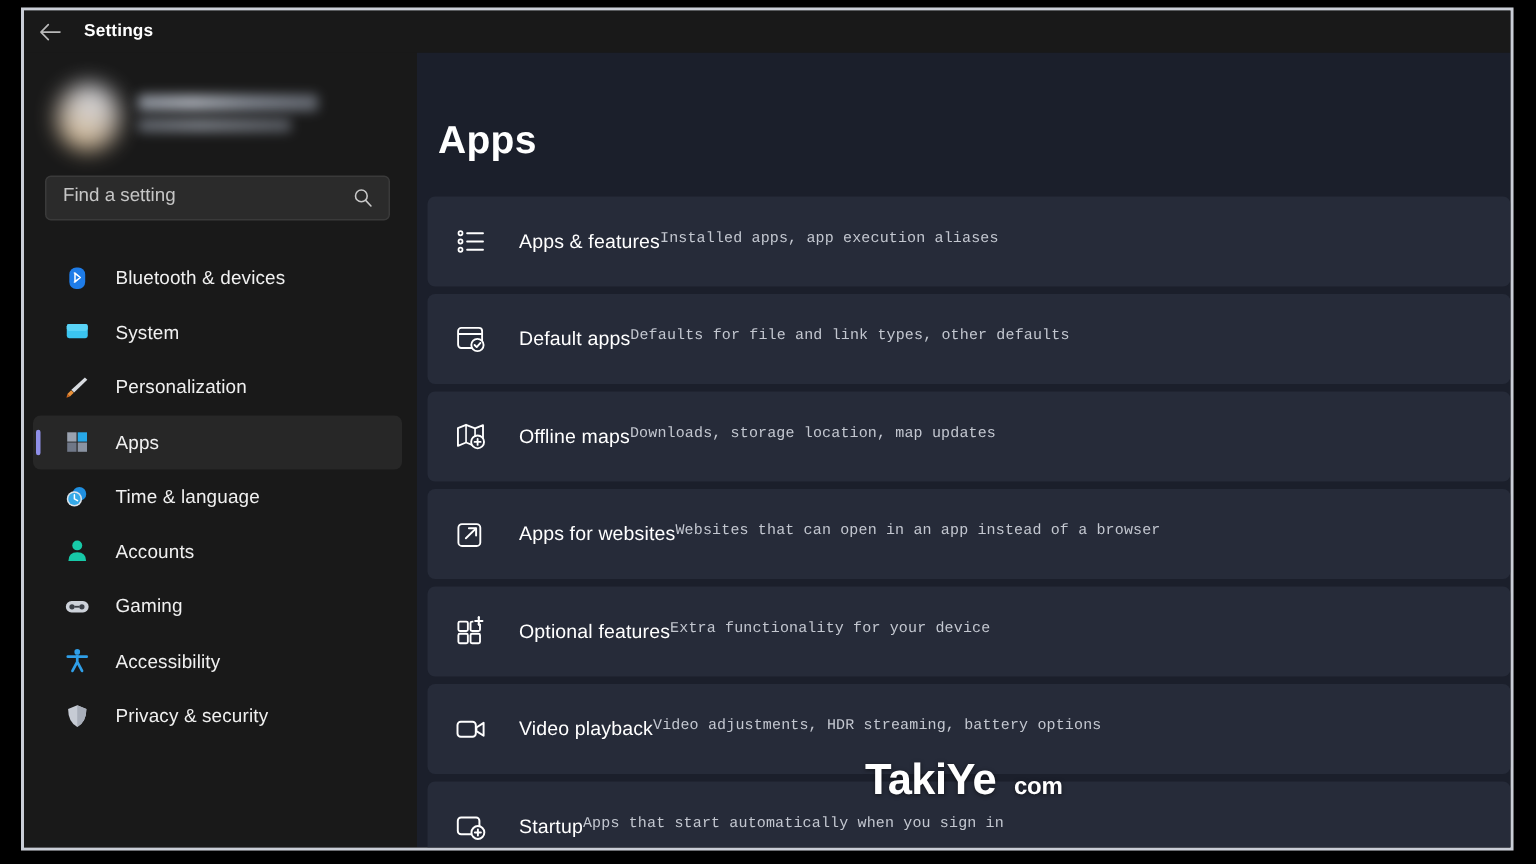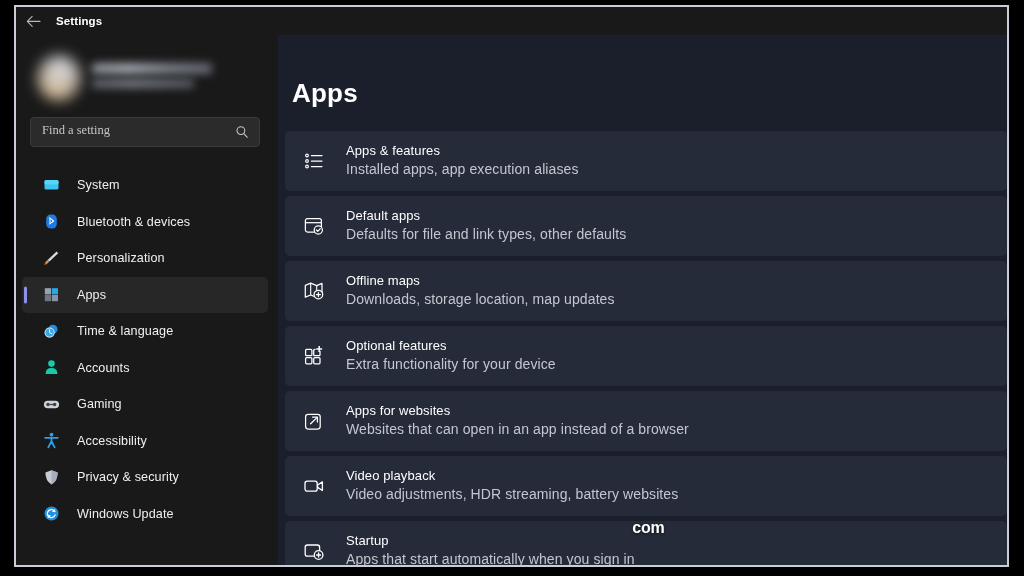--- a/index.html
+++ b/index.html
@@ -137,21 +137,21 @@
     border-radius: 4px;
     display: flex;
     align-items: center;
     cursor: text;
   }
   #search-input {
     border: 0;
     outline: 0;
     background: transparent;
     color: #c8c8c8;
-    font-family: Liberation Serif, serif;
+    font-family: Liberation Sans, sans-serif;
     font-size: 12.5px;
     padding: 0 30px 4px 11px;
     width: 100%;
     height: 100%;
   }
   #search-input::placeholder { color: #c6c6c6; opacity: 1; }
   #search-icon {
     position: absolute;
     right: 10px;
     top: 50%;
@@ -236,35 +236,35 @@
     width: 24px;
     height: 24px;
     flex: 0 0 24px;
     display: flex;
     align-items: center;
     justify-content: center;
   }
   .card-text {
     margin-left: 20px;
     display: flex;
-    flex-direction: column;
     justify-content: center;
   }
   .card-title {
     font-size: 13px;
     color: #ffffff;
     line-height: 1.35;
     letter-spacing: .1px;
   }
   .card-sub {
-    font-size: 14px;
+    font-size: 10px;
     color: #c3c7d0;
     line-height: 1.4;
     margin-top: 1px;
     letter-spacing: .1px;
+    font-family: Liberation Mono, monospace;
   }
 
   
   #watermark {
     position: absolute;
     left: 50%;
     transform: translateX(-50%);
     bottom: 28px;
     z-index: 40;
     display: flex;
@@ -320,35 +320,35 @@
               <path d="M8.8 8.6 L12.3 12.3" stroke="#c9c9c9" stroke-width="1.05" stroke-linecap="round"></path>
             </svg>
           </span>
         </div>
 
         <div id="nav-list">
 
           <div class="nav-item">
             <span class="nav-icon">
               <svg width="17" height="17" viewBox="0 0 17 17">
+                <rect x="3.2" y="1.4" width="10.6" height="14.2" rx="4.6" fill="#1e7ce8"></rect>
+                <path d="M7 5.1 L10.5 8 L7 10.9 L7 5.1 M10.5 8 L6.6 11 M10.5 8 L6.6 5" stroke="#ffffff" stroke-width="1" fill="none" stroke-linejoin="round" stroke-linecap="round"></path>
+              </svg>
+            </span>
+            <span class="nav-label">Bluetooth &amp; devices</span>
+          </div>
+
+          <div class="nav-item">
+            <span class="nav-icon">
+              <svg width="17" height="17" viewBox="0 0 17 17">
                 <rect x="1.5" y="3" width="14" height="9.5" rx="1.6" fill="#3bc5f0"></rect>
                 <rect x="1.5" y="3" width="14" height="4.6" rx="1.6" fill="#59d3f6"></rect>
               </svg>
             </span>
             <span class="nav-label">System</span>
-          </div>
-
-          <div class="nav-item">
-            <span class="nav-icon">
-              <svg width="17" height="17" viewBox="0 0 17 17">
-                <rect x="3.2" y="1.4" width="10.6" height="14.2" rx="4.6" fill="#1e7ce8"></rect>
-                <path d="M7 5.1 L10.5 8 L7 10.9 L7 5.1 M10.5 8 L6.6 11 M10.5 8 L6.6 5" stroke="#ffffff" stroke-width="1" fill="none" stroke-linejoin="round" stroke-linecap="round"></path>
-              </svg>
-            </span>
-            <span class="nav-label">Bluetooth &amp; devices</span>
           </div>
 
 
           <div class="nav-item">
             <span class="nav-icon">
               <svg width="17" height="17" viewBox="0 0 17 17">
                 <path d="M13.6 1.6 L15.2 3.2 L6.4 11.6 L4.6 9.9 Z" fill="#d8dbe0"></path>
                 <path d="M4.4 10.1 L6.2 11.8 L3.6 14.3 L1.9 12.7 Z" fill="#e8913a"></path>
                 <path d="M1.9 12.7 L3.6 14.3 L1.3 15.1 Z" fill="#c9651d"></path>
               </svg>
@@ -416,31 +416,20 @@
           <div class="nav-item">
             <span class="nav-icon">
               <svg width="17" height="17" viewBox="0 0 17 17">
                 <path d="M8.5 1.2 L14.6 3.6 Q14.6 12.2 8.5 15.6 Q2.4 12.2 2.4 3.6 Z" fill="#c6cbd4"></path>
                 <path d="M8.5 1.2 L14.6 3.6 Q14.6 12.2 8.5 15.6 Z" fill="#a8aeb9"></path>
               </svg>
             </span>
             <span class="nav-label">Privacy &amp; security</span>
           </div>
 
-          <div class="nav-item">
-            <span class="nav-icon">
-              <svg width="17" height="17" viewBox="0 0 17 17">
-                <circle cx="8.5" cy="8.5" r="7" fill="#1f8fe0"></circle>
-                <path d="M11.8 6.6 A4 4 0 1 0 12.1 9.9" stroke="#ffffff" stroke-width="1.35" fill="none" stroke-linecap="round"></path>
-                <path d="M12.2 3.7 L12.1 7.0 L8.9 6.7 Z" fill="#ffffff"></path>
-                <path d="M4.8 13.3 L4.9 10.0 L8.1 10.3 Z" fill="#ffffff"></path>
-              </svg>
-            </span>
-            <span class="nav-label">Windows Update</span>
-          </div>
 
         </div>
       </div>
 
       <div id="main">
 
         <div id="page-title">Apps</div>
 
         <div id="cards">
 
@@ -479,20 +468,34 @@
               <svg width="22" height="22" viewBox="0 0 22 22">
                 <path d="M2.3 5.4 L7.7 3.2 L13.7 5.6 L19 3.4 L19 15.2 L13.7 17.4 L7.7 15 L2.3 17.2 Z" stroke="#ffffff" stroke-width="1.25" fill="none" stroke-linejoin="round"></path>
                 <path d="M7.7 3.2 L7.7 15 M13.7 5.6 L13.7 17.4" stroke="#ffffff" stroke-width="1.1"></path>
                 <circle cx="15.4" cy="14.6" r="4.3" fill="#262b39" stroke="#ffffff" stroke-width="1.25"></circle>
                 <path d="M15.4 12.6 V16.6 M13.4 14.6 H17.4" stroke="#ffffff" stroke-width="1.25" stroke-linecap="round"></path>
               </svg>
             </span>
             <span class="card-text">
               <span class="card-title">Offline maps</span>
               <span class="card-sub">Downloads, storage location, map updates</span>
+            </span>
+          </div>
+
+          <div class="card">
+            <span class="card-icon">
+              <svg width="22" height="22" viewBox="0 0 22 22">
+                <rect x="2.6" y="4.4" width="14.6" height="14.6" rx="2.4" stroke="#ffffff" stroke-width="1.25" fill="none"></rect>
+                <path d="M7.6 13.8 L14.2 7.4" stroke="#ffffff" stroke-width="1.3" stroke-linecap="round"></path>
+                <path d="M9.6 7.2 L14.4 7.2 L14.4 12.0" stroke="#ffffff" stroke-width="1.3" fill="none" stroke-linecap="round" stroke-linejoin="round"></path>
+              </svg>
+            </span>
+            <span class="card-text">
+              <span class="card-title">Apps for websites</span>
+              <span class="card-sub">Websites that can open in an app instead of a browser</span>
             </span>
           </div>
 
           <div class="card">
             <span class="card-icon">
               <svg width="22" height="22" viewBox="0 0 22 22">
                 <rect x="2.6" y="4.4" width="6.3" height="6.3" rx="1" stroke="#ffffff" stroke-width="1.25" fill="none"></rect>
                 <rect x="2.6" y="12.5" width="6.3" height="6.3" rx="1" stroke="#ffffff" stroke-width="1.25" fill="none"></rect>
                 <rect x="10.7" y="12.5" width="6.3" height="6.3" rx="1" stroke="#ffffff" stroke-width="1.25" fill="none"></rect>
                 <rect x="10.7" y="4.4" width="6.3" height="6.3" rx="1" stroke="#ffffff" stroke-width="1.25" fill="none"></rect>
@@ -503,60 +506,47 @@
             </span>
             <span class="card-text">
               <span class="card-title">Optional features</span>
               <span class="card-sub">Extra functionality for your device</span>
             </span>
           </div>
 
           <div class="card">
             <span class="card-icon">
               <svg width="22" height="22" viewBox="0 0 22 22">
-                <rect x="2.6" y="4.4" width="14.6" height="14.6" rx="2.4" stroke="#ffffff" stroke-width="1.25" fill="none"></rect>
-                <path d="M7.6 13.8 L14.2 7.4" stroke="#ffffff" stroke-width="1.3" stroke-linecap="round"></path>
-                <path d="M9.6 7.2 L14.4 7.2 L14.4 12.0" stroke="#ffffff" stroke-width="1.3" fill="none" stroke-linecap="round" stroke-linejoin="round"></path>
-              </svg>
-            </span>
-            <span class="card-text">
-              <span class="card-title">Apps for websites</span>
-              <span class="card-sub">Websites that can open in an app instead of a browser</span>
-            </span>
-          </div>
-
-          <div class="card">
-            <span class="card-icon">
-              <svg width="22" height="22" viewBox="0 0 22 22">
                 <rect x="2.0" y="6.2" width="12.2" height="10.0" rx="2.2" stroke="#ffffff" stroke-width="1.3" fill="none"></rect>
                 <path d="M14.6 10.0 L19.4 6.9 L19.4 15.5 L14.6 12.4 Z" stroke="#ffffff" stroke-width="1.3" fill="none" stroke-linejoin="round"></path>
               </svg>
             </span>
             <span class="card-text">
               <span class="card-title">Video playback</span>
-              <span class="card-sub">Video adjustments, HDR streaming, battery websites</span>
+              <span class="card-sub">Video adjustments, HDR streaming, battery options</span>
             </span>
           </div>
 
           <div class="card">
             <span class="card-icon">
               <svg width="22" height="22" viewBox="0 0 22 22">
                 <rect x="2.2" y="5.0" width="14.4" height="11.2" rx="2.2" stroke="#ffffff" stroke-width="1.3" fill="none"></rect>
                 <circle cx="15.6" cy="15.0" r="4.3" fill="#262b39" stroke="#ffffff" stroke-width="1.3"></circle>
                 <path d="M15.6 13.0 V17.0 M13.6 15.0 H17.6" stroke="#ffffff" stroke-width="1.3" stroke-linecap="round"></path>
               </svg>
             </span>
             <span class="card-text">
               <span class="card-title">Startup</span>
               <span class="card-sub">Apps that start automatically when you sign in</span>
             </span>
           </div>
 
         </div>
 
         <div id="watermark">
+          <span id="watermark-main">TakiYe</span>
           <span id="watermark-suffix">com</span>
         </div>
 
       </div>
     </div>
   </div>
 </div>
 
 </body></html>

